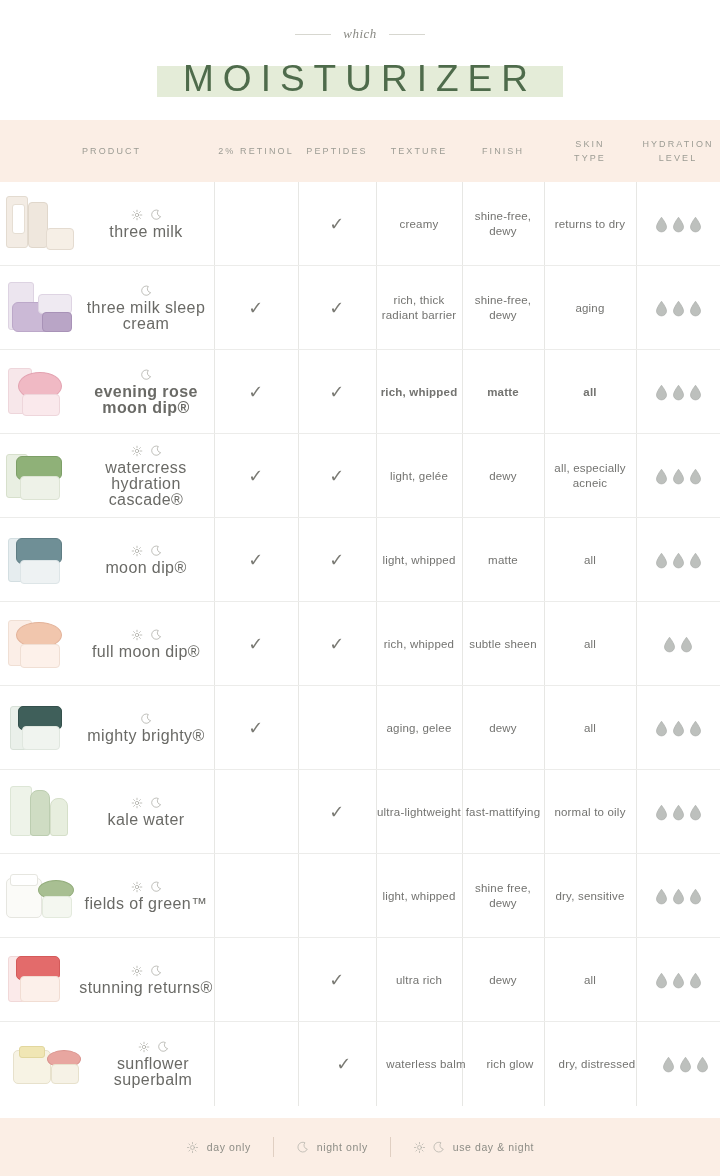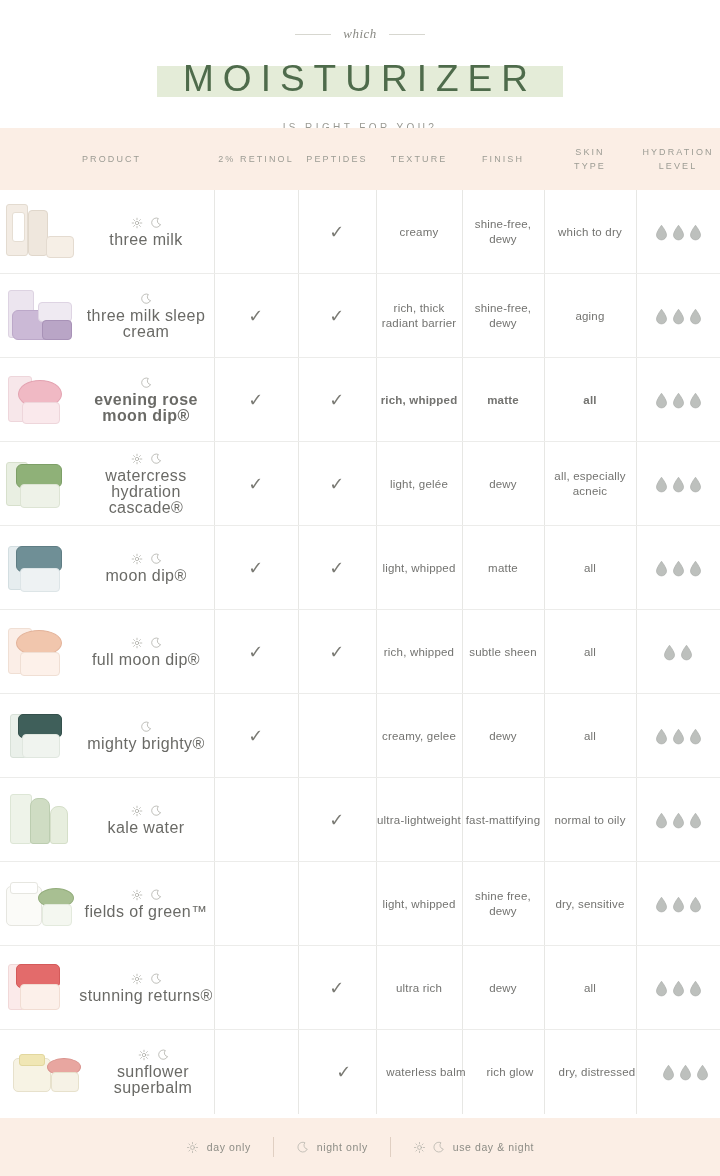--- a/index.html
+++ b/index.html
@@ -62,21 +62,21 @@
     margin-top: 14px;
     font-size: 10px;
     letter-spacing: 3.4px;
     color: #9a9a93;
   }
 
   
   .table {
     position: absolute;
     left: 0; right: 0;
-    top: 128px;
+    top: 120px;
   }
   .head-band {
     background: #fbeee5;
     height: 62px;
     position: relative;
   }
   .row-grid {
     display: grid;
     grid-template-columns: 78px 136px 84px 78px 86px 82px 92px 84px;
     align-items: center;
@@ -242,21 +242,21 @@
               <svg width="12" height="12" viewBox="0 0 24 24">
                 <path d="M16.6 3.0A9.2 9.2 0 1 0 21 15.1 7.3 7.3 0 0 1 16.6 3.0z" fill="none" stroke="#9e9e96" stroke-width="1.3"></path>
               </svg>
             </span>
             <span class="prodname">three milk</span>
           </div>
           <div class="cell"></div>
           <div class="cell"><span class="check">✓</span></div>
           <div class="cell">creamy</div>
           <div class="cell">shine-free, dewy</div>
-          <div class="cell">which to dry</div>
+          <div class="cell">returns to dry</div>
           <div class="cell">
             <span class="drops">
               <svg class="drop" viewBox="0 0 14 18">
                 <path d="M7 1.2C7 1.2 1.6 8.1 1.6 11.6A5.4 5.4 0 0 0 12.4 11.6C12.4 8.1 7 1.2 7 1.2z" fill="#bdc0bd" stroke="#a9aca9" stroke-width="0.7"></path>
               </svg>
               <svg class="drop" viewBox="0 0 14 18">
                 <path d="M7 1.2C7 1.2 1.6 8.1 1.6 11.6A5.4 5.4 0 0 0 12.4 11.6C12.4 8.1 7 1.2 7 1.2z" fill="#bdc0bd" stroke="#a9aca9" stroke-width="0.7"></path>
               </svg>
               <svg class="drop" viewBox="0 0 14 18">
                 <path d="M7 1.2C7 1.2 1.6 8.1 1.6 11.6A5.4 5.4 0 0 0 12.4 11.6C12.4 8.1 7 1.2 7 1.2z" fill="#bdc0bd" stroke="#a9aca9" stroke-width="0.7"></path>
@@ -478,21 +478,21 @@
           <div class="cell cell-product">
             <span class="daynight">
               <svg width="12" height="12" viewBox="0 0 24 24">
                 <path d="M16.6 3.0A9.2 9.2 0 1 0 21 15.1 7.3 7.3 0 0 1 16.6 3.0z" fill="none" stroke="#9e9e96" stroke-width="1.3"></path>
               </svg>
             </span>
             <span class="prodname">mighty brighty®</span>
           </div>
           <div class="cell"><span class="check">✓</span></div>
           <div class="cell"></div>
-          <div class="cell">creamy, gelee</div>
+          <div class="cell">aging, gelee</div>
           <div class="cell">dewy</div>
           <div class="cell">all</div>
           <div class="cell">
             <span class="drops">
               <svg class="drop" viewBox="0 0 14 18">
                 <path d="M7 1.2C7 1.2 1.6 8.1 1.6 11.6A5.4 5.4 0 0 0 12.4 11.6C12.4 8.1 7 1.2 7 1.2z" fill="#bdc0bd" stroke="#a9aca9" stroke-width="0.7"></path>
               </svg>
               <svg class="drop" viewBox="0 0 14 18">
                 <path d="M7 1.2C7 1.2 1.6 8.1 1.6 11.6A5.4 5.4 0 0 0 12.4 11.6C12.4 8.1 7 1.2 7 1.2z" fill="#bdc0bd" stroke="#a9aca9" stroke-width="0.7"></path>
               </svg>

